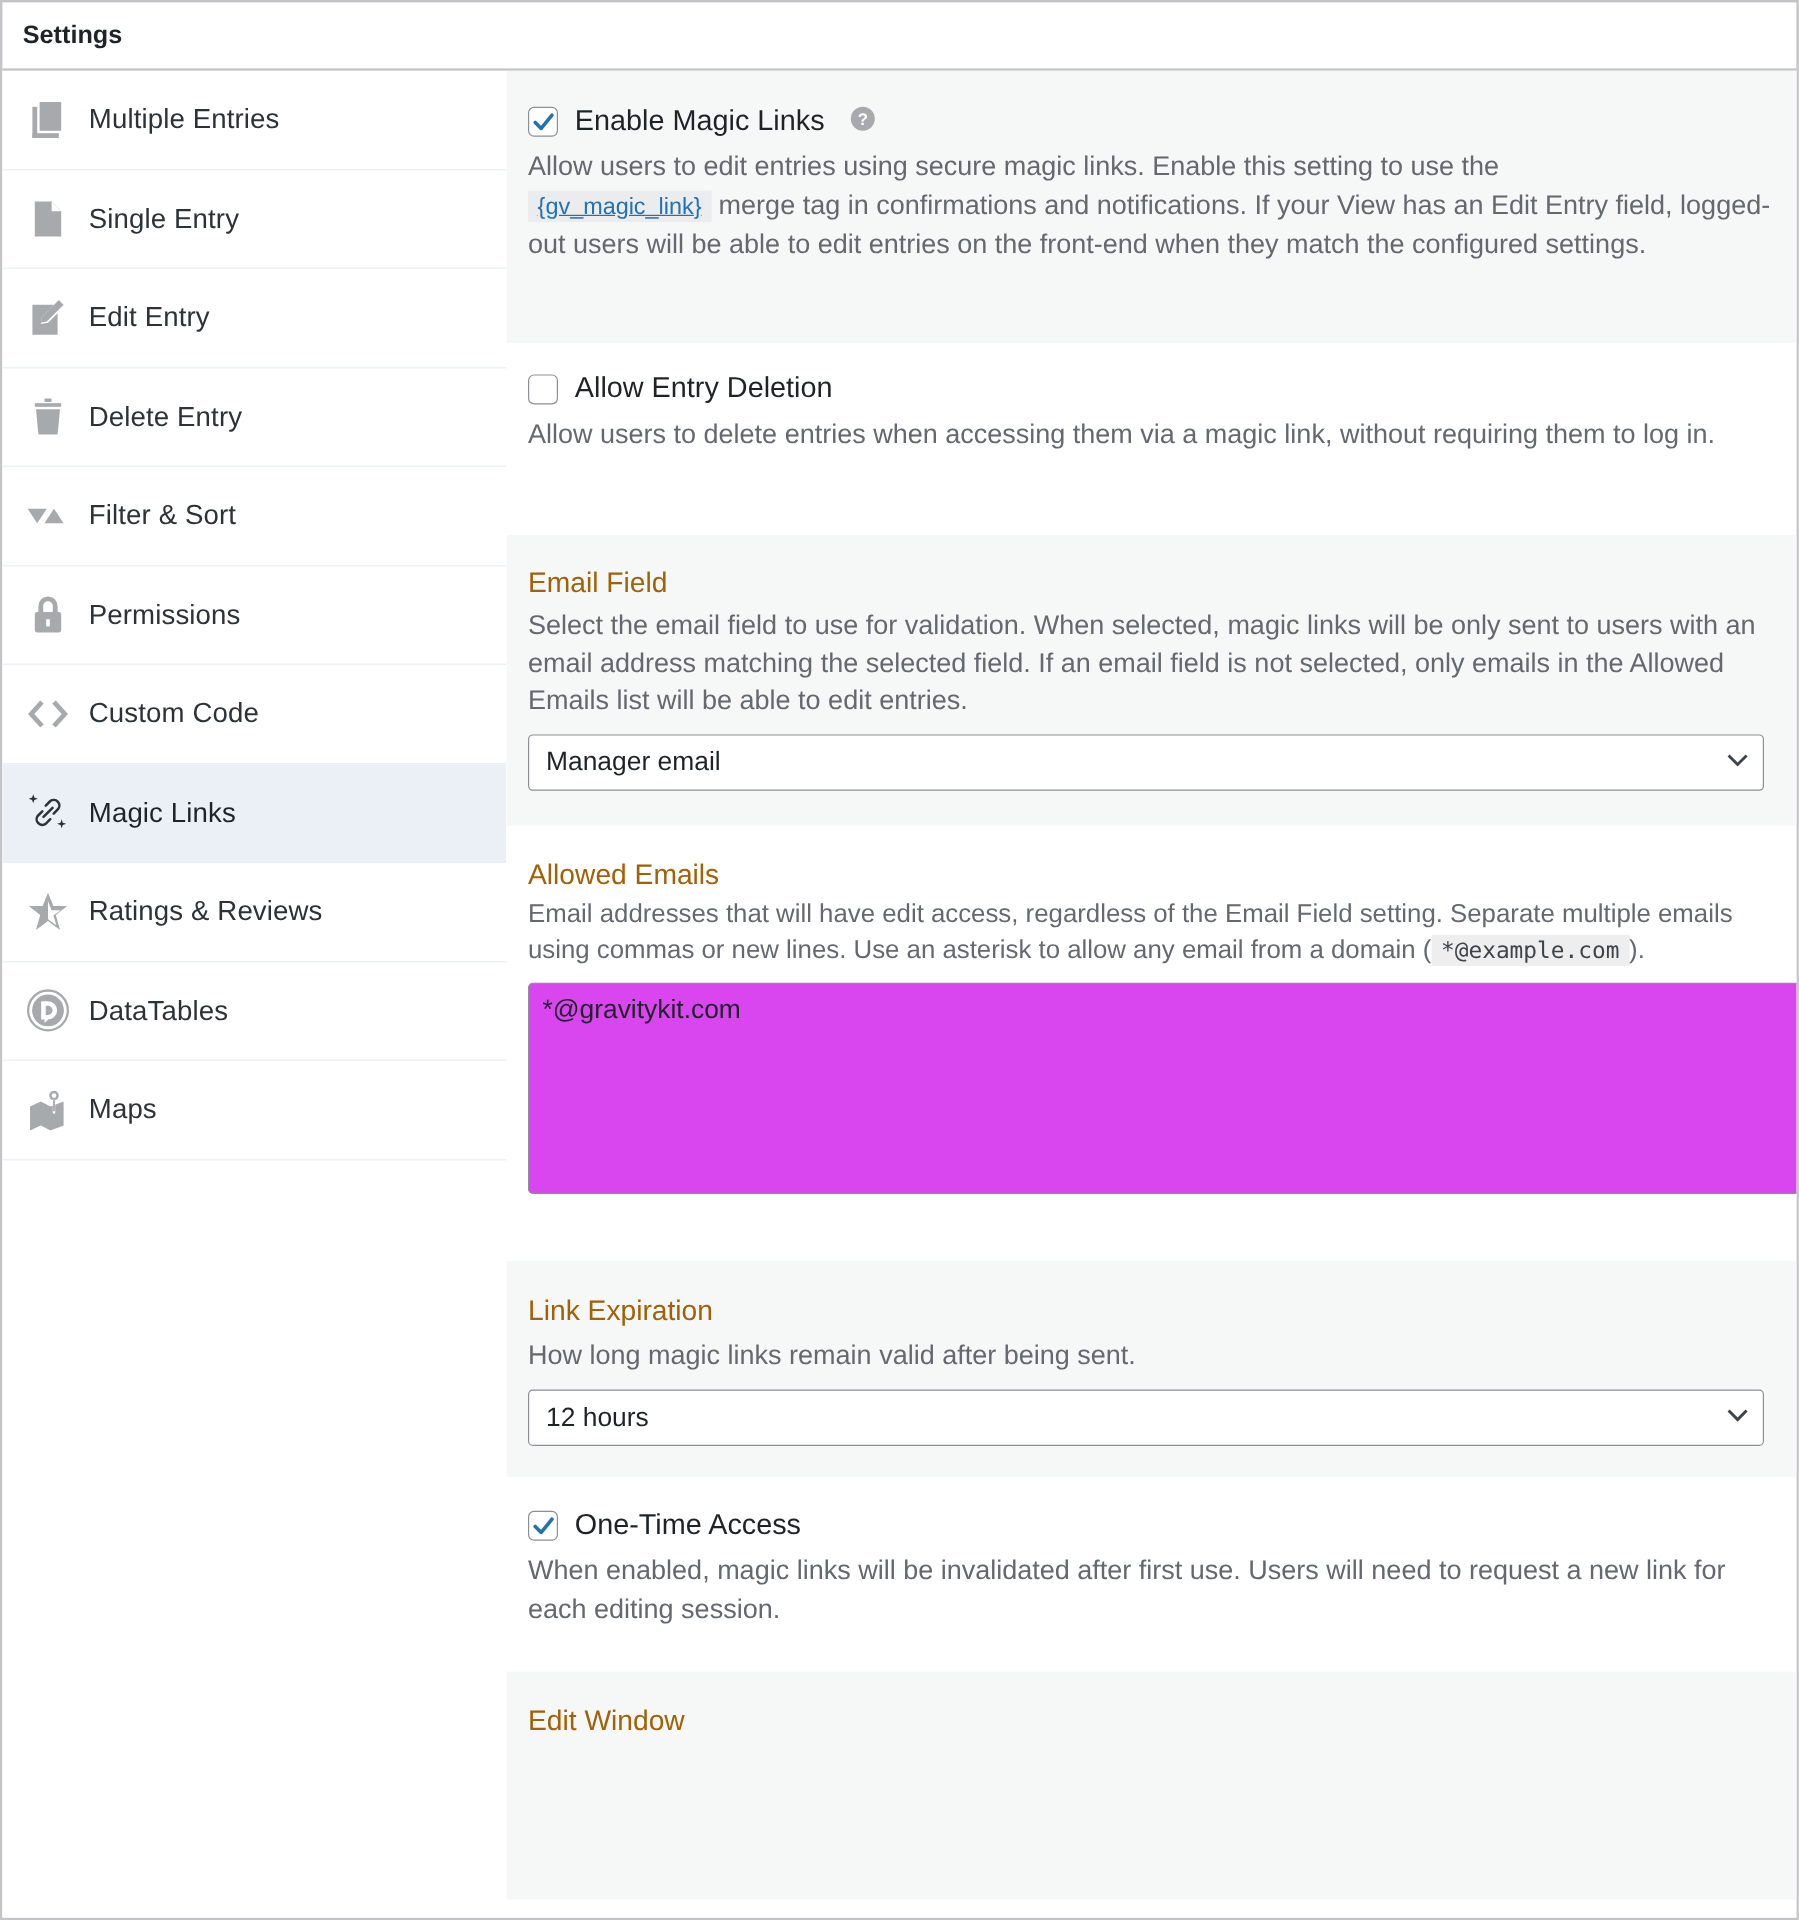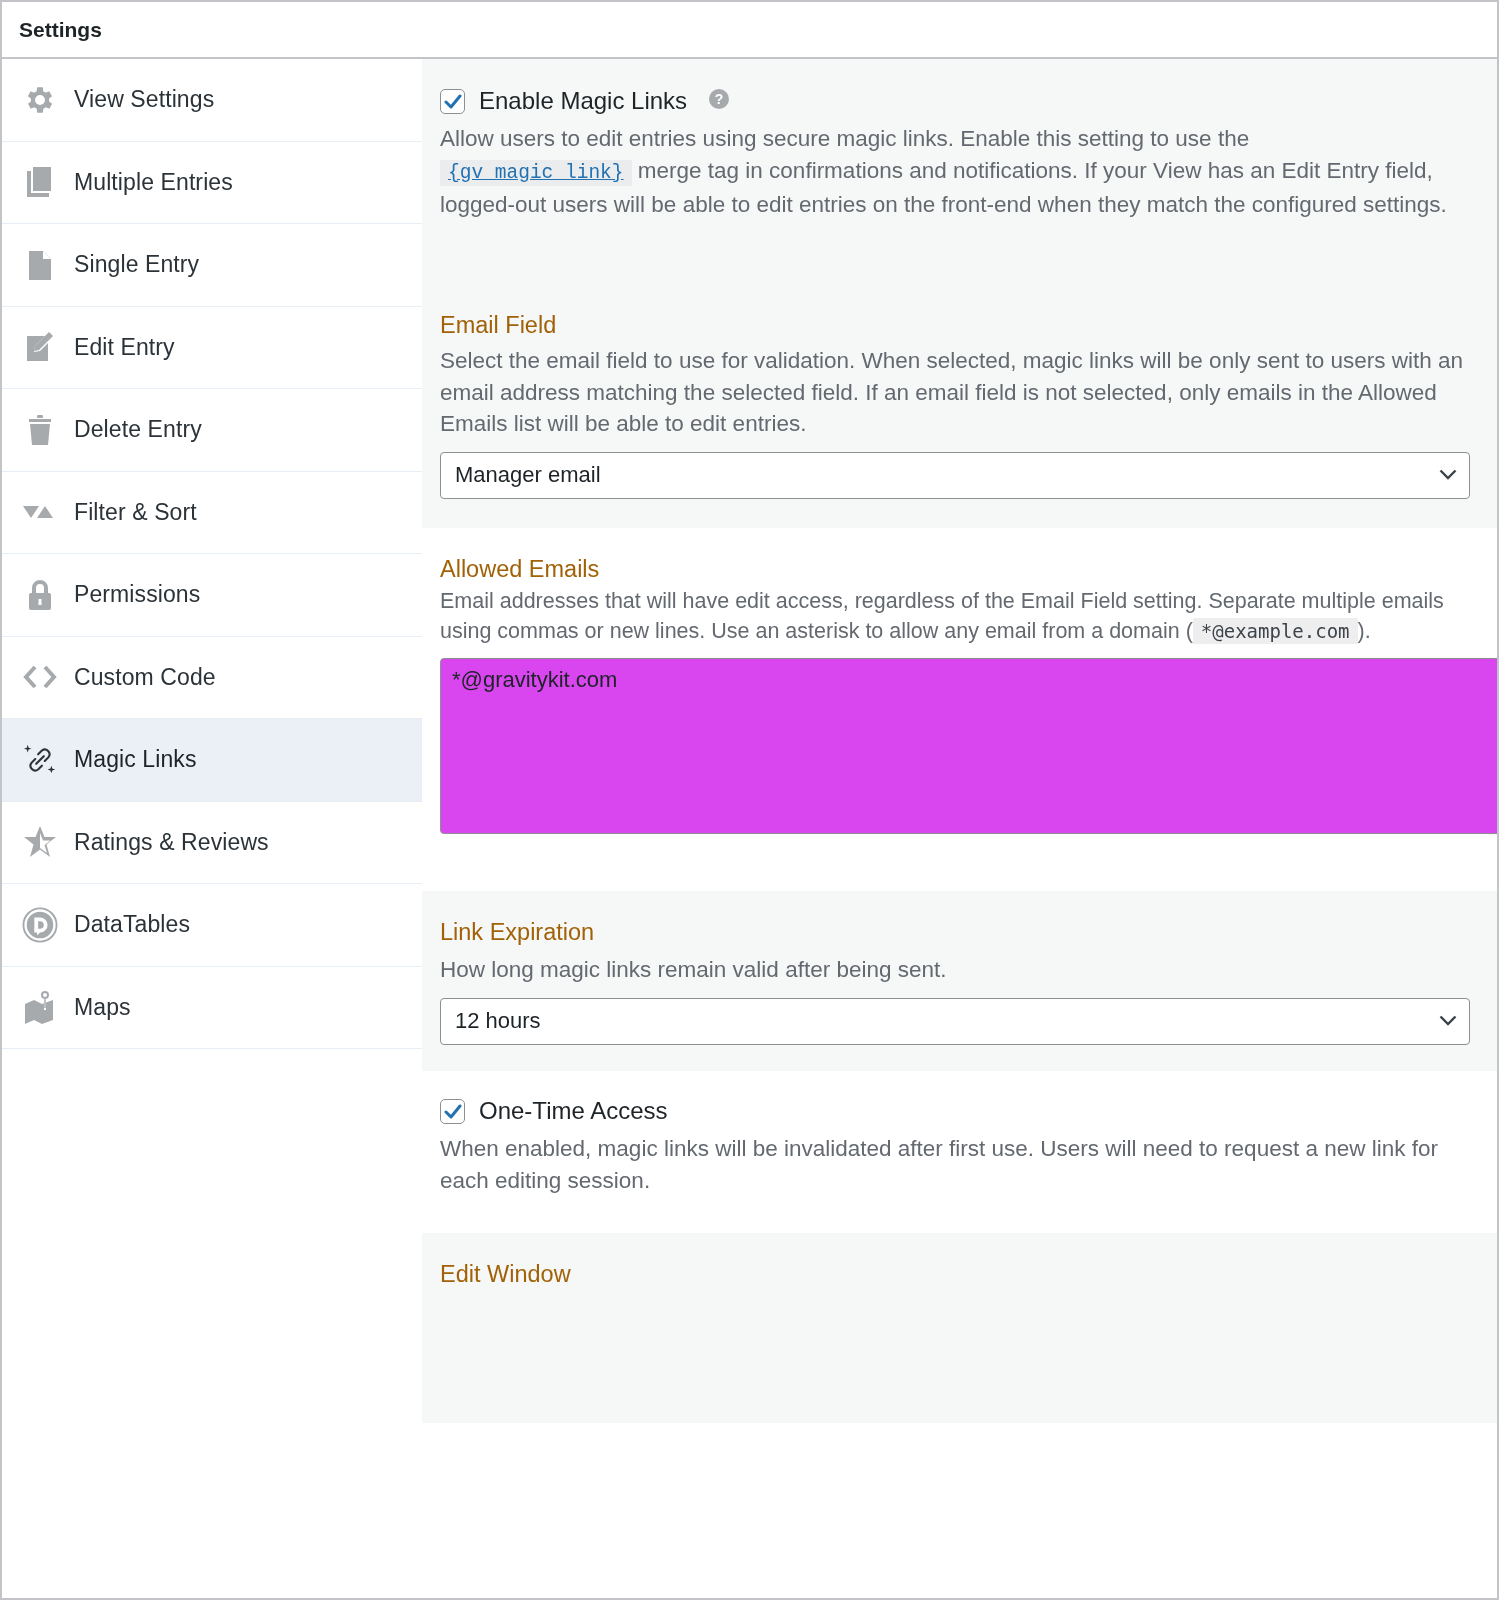--- a/index.html
+++ b/index.html
@@ -46,21 +46,21 @@
   }
   .setting-label { font-size: 24px; color: #1d2327; }
   .help-icon {
     width: 20px; height: 20px; border-radius: 50%; background: #a7aaad; color: #fff;
     font-size: 14px; font-weight: bold; display: inline-flex; align-items: center; justify-content: center;
     margin-left: 22px; margin-top: -4px;
   }
   .desc { font-size: 22.5px; color: #646970; line-height: 31.5px; }
   .desc-small { font-size: 21.5px; color: #646970; line-height: 29.5px; }
   .code-tag {
-    font-family: Liberation Mono, monospace; font-size: 19.5px;
+    font-family: Liberation Sans, sans-serif; font-size: 19.5px;
     background: #eaecee; padding: 2px 8px; color: #2271b1; text-decoration: underline;
   }
   .code-plain {
     font-family: "DejaVu Sans Mono", "Liberation Mono", monospace; font-size: 19px;
     background: #eeeeee; padding: 2px 8px; color: #3c434a;
   }
   .field-title { font-size: 23.5px; color: #a16207; }
 
   .select {
     width: 1030px; height: 47px; border: 1.5px solid #8c8f94; border-radius: 4px; background: #fff;
@@ -77,28 +77,20 @@
 <body>
 
 <div class="frame">
   <div class="header">
     <span class="header-title">Settings</span>
   </div>
 
   <div class="body">
 
     <nav class="sidebar">
-      <div class="nav-item">
-        <span class="nav-icon">
-          <svg width="34" height="34" viewBox="0 0 24 24">
-              <path fill="#a7aaad" d="M19.4 13a7.5 7.5 0 0 0 0-2l2.1-1.6-2-3.5-2.5 1a7.3 7.3 0 0 0-1.7-1L15 3h-4l-.4 2.9a7.3 7.3 0 0 0-1.7 1l-2.5-1-2 3.5L6.6 11a7.5 7.5 0 0 0 0 2l-2.1 1.6 2 3.5 2.5-1a7.3 7.3 0 0 0 1.7 1L11 21h4l.4-2.9a7.3 7.3 0 0 0 1.7-1l2.5 1 2-3.5zM13 15.5a3.5 3.5 0 1 1 0-7 3.5 3.5 0 0 1 0 7z" transform="translate(-1 0)"></path>
-            </svg>
-        </span>
-        <span class="nav-label">View Settings</span>
-      </div>
       <div class="nav-item">
         <span class="nav-icon">
           <svg width="30" height="34" viewBox="0 0 30 34">
               <rect x="2" y="6" width="4" height="26" fill="#a7aaad"></rect>
               <rect x="2" y="28" width="22" height="4" fill="#a7aaad"></rect>
               <rect x="8" y="2" width="18" height="24" fill="#a7aaad"></rect>
             </svg>
         </span>
         <span class="nav-label">Multiple Entries</span>
       </div>
@@ -212,20 +204,27 @@
             <svg width="18" height="15" viewBox="0 0 18 15">
                 <path d="M2 8l5 5 9-11" fill="none" stroke="#2271b1" stroke-width="3" stroke-linecap="round" stroke-linejoin="round"></path>
               </svg>
           </span>
           <span class="setting-label">Enable Magic Links</span>
           <span class="help-icon">?</span>
         </div>
         <p class="desc" style="margin-top:8px;"><span>Allow users to edit entries using secure magic links. Enable this setting to use the</span><br><span class="code-tag">{gv_magic_link}</span><span> merge tag in confirmations and notifications. If your View has an Edit Entry field, logged-out users will be able to edit entries on the front-end when they match the configured settings.</span></p>
       </section>
 
+      <section class="section" style="height:160px; padding-top:24px;">
+        <div class="check-row">
+          <span class="checkbox"></span>
+          <span class="setting-label">Allow Entry Deletion</span>
+        </div>
+        <p class="desc" style="margin-top:8px;">Allow users to delete entries when accessing them via a magic link, without requiring them to log in.</p>
+      </section>
 
       <section class="section gray" style="height:242px; padding-top:26px;">
         <h3 class="field-title" style="font-weight:normal;">Email Field</h3>
         <p class="desc" style="margin-top:6px;">Select the email field to use for validation. When selected, magic links will be only sent to users with an email address matching the selected field. If an email field is not selected, only emails in the Allowed Emails list will be able to edit entries.</p>
         <div class="select" style="margin-top:12px;">
           <span class="select-value">Manager email</span>
           <span><svg width="18" height="11" viewBox="0 0 18 11">
                 <path d="M1.5 1.5l7.5 7.5 7.5-7.5" fill="none" stroke="#3c434a" stroke-width="2.4"></path>
               </svg></span>
         </div>

